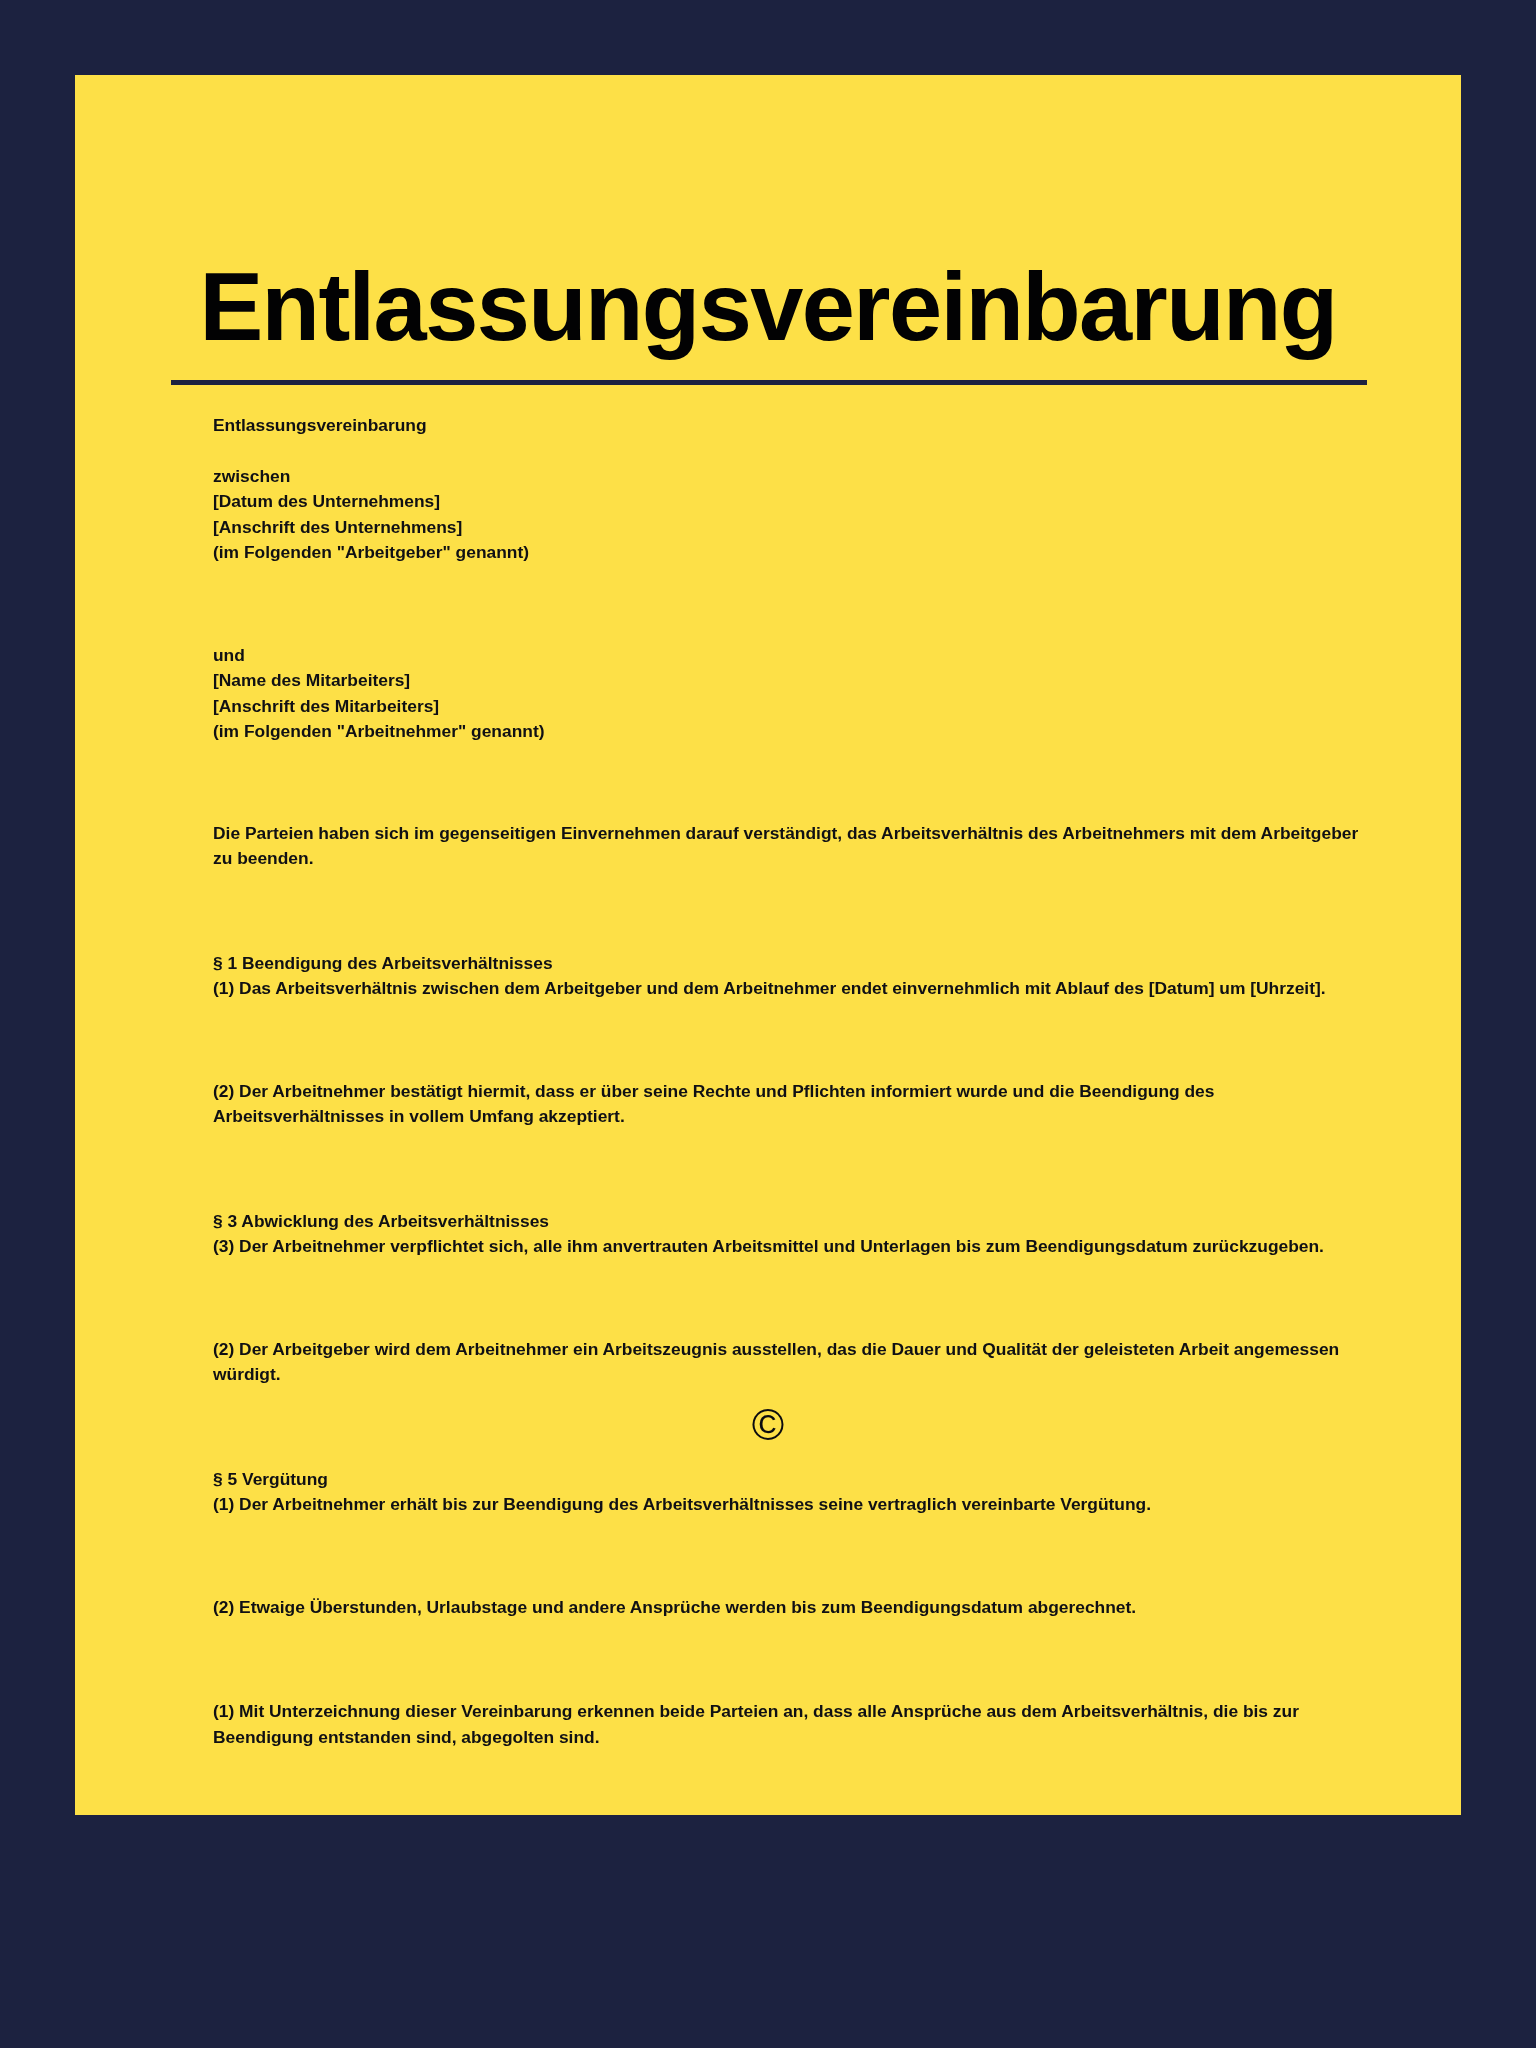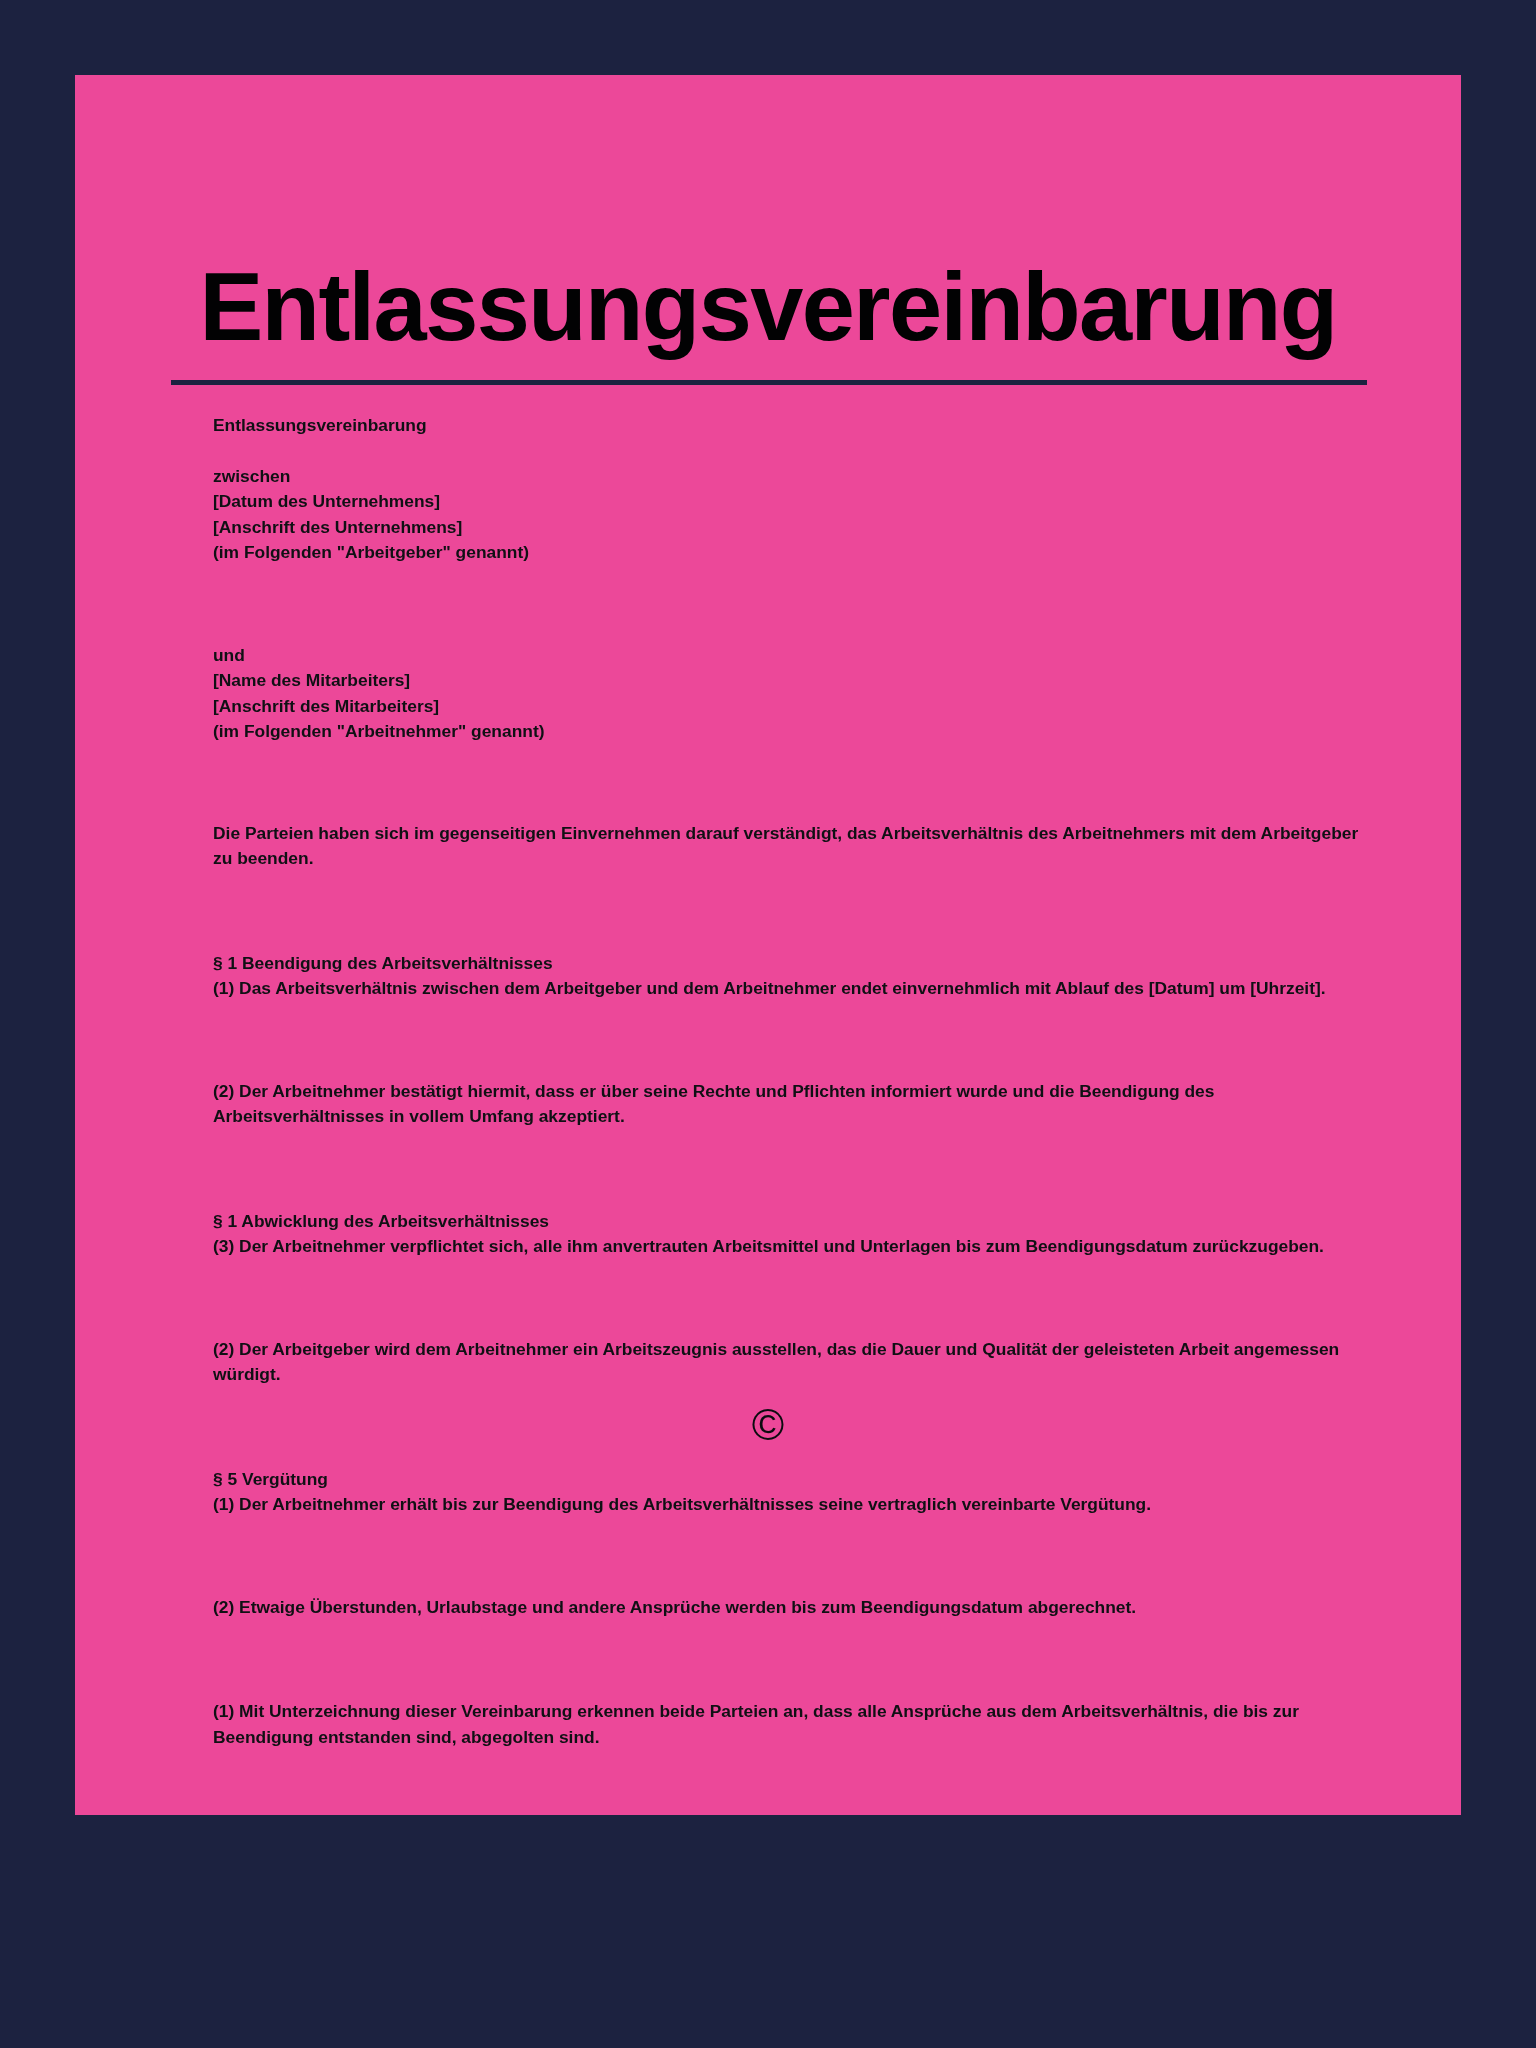--- a/index.html
+++ b/index.html
@@ -20,21 +20,21 @@
     width: 1536px;
     height: 2048px;
     background: #1c2240;
   }
   .page-sheet {
     position: absolute;
     left: 75px;
     top: 75px;
     width: 1386px;
     height: 1740px;
-    background: #ec4899;
+    background: #fde047;
     box-sizing: border-box;
     overflow: hidden;
   }
   .doc-title {
     position: absolute;
     left: 0;
     top: 183px;
     width: 1386px;
     text-align: center;
     font-size: 97px;
@@ -121,21 +121,21 @@
 
       <div class="blk">§ 1 Beendigung des Arbeitsverhältnisses</div>
       <div class="blk">(1) Das Arbeitsverhältnis zwischen dem Arbeitgeber und dem Arbeitnehmer endet einvernehmlich mit Ablauf des [Datum] um [Uhrzeit].</div>
 
       <div class="gap-md"></div>
 
       <div class="blk">(2) Der Arbeitnehmer bestätigt hiermit, dass er über seine Rechte und Pflichten informiert wurde und die Beendigung des Arbeitsverhältnisses in vollem Umfang akzeptiert.</div>
 
       <div class="gap-xl"></div>
 
-      <div class="blk">§ 1 Abwicklung des Arbeitsverhältnisses</div>
+      <div class="blk">§ 3 Abwicklung des Arbeitsverhältnisses</div>
       <div class="blk">(3) Der Arbeitnehmer verpflichtet sich, alle ihm anvertrauten Arbeitsmittel und Unterlagen bis zum Beendigungsdatum zurückzugeben.</div>
 
       <div class="gap-md"></div>
 
       <div class="blk">(2) Der Arbeitgeber wird dem Arbeitnehmer ein Arbeitszeugnis ausstellen, das die Dauer und Qualität der geleisteten Arbeit angemessen würdigt.</div>
 
       <div class="gap-xl"></div>
 
       <div class="blk">§ 5 Vergütung</div>
       <div class="blk">(1) Der Arbeitnehmer erhält bis zur Beendigung des Arbeitsverhältnisses seine vertraglich vereinbarte Vergütung.</div>

